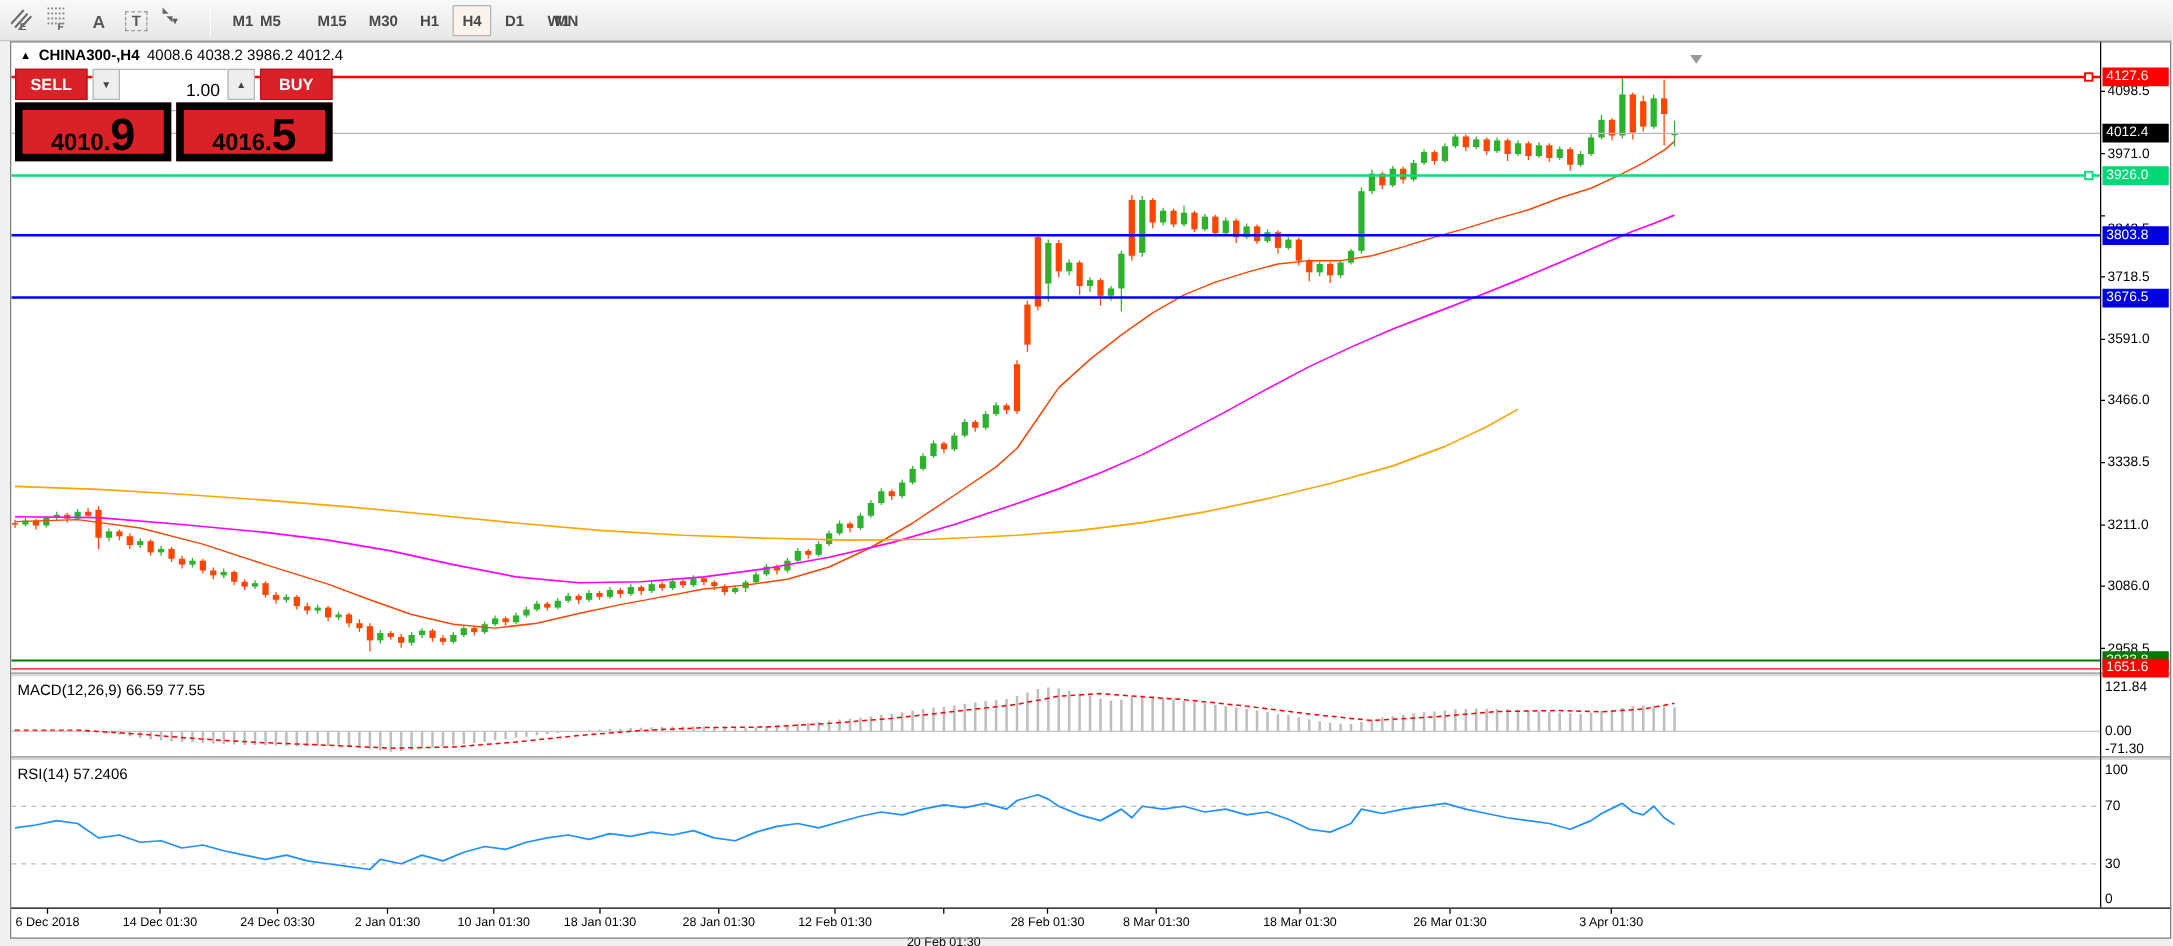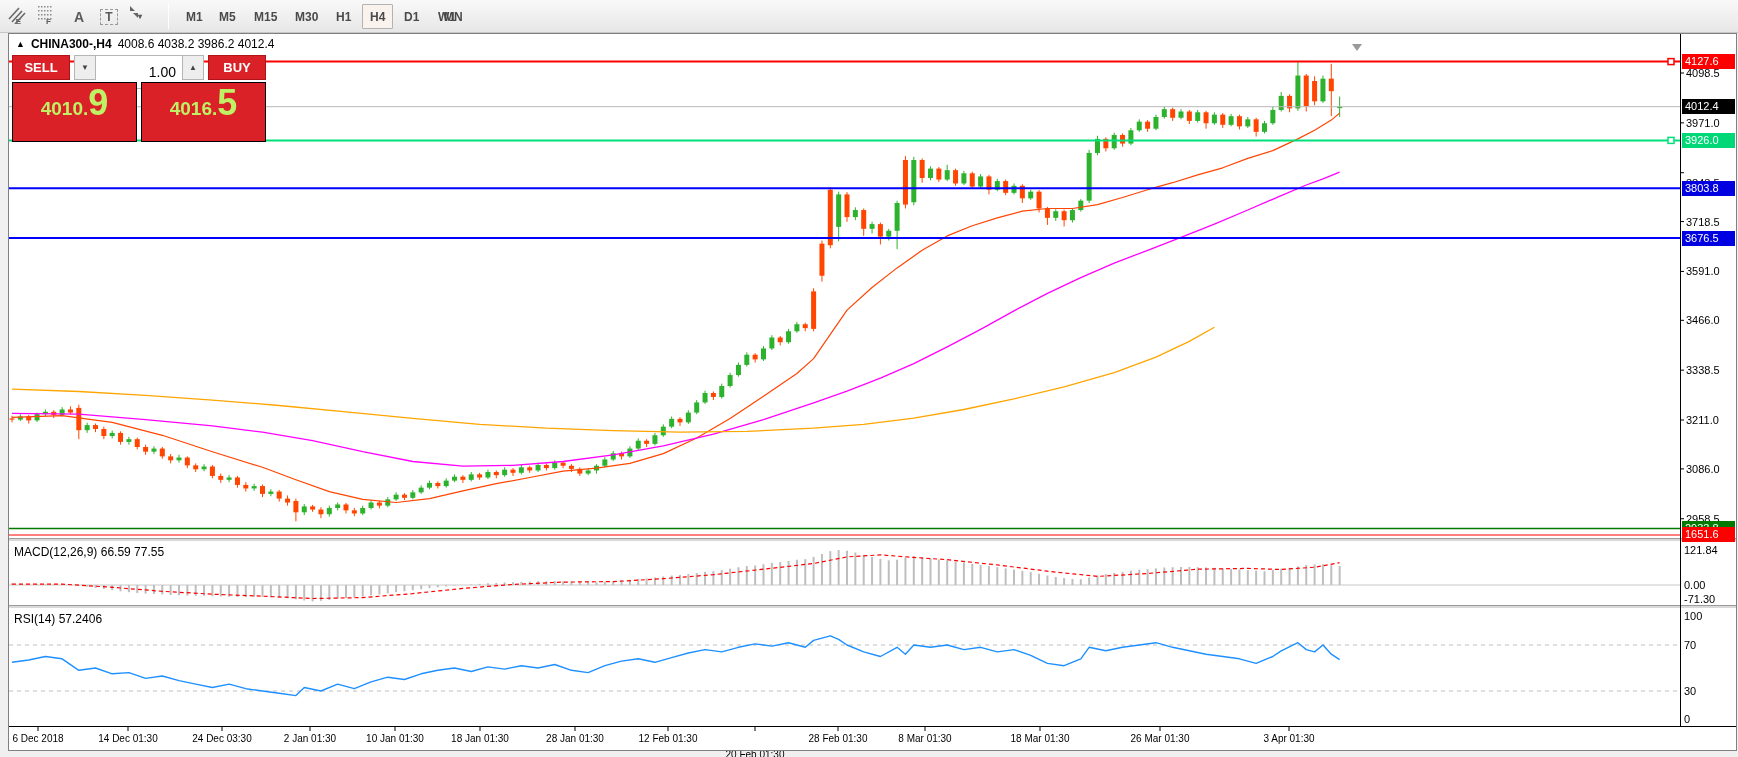--- a/index.html
+++ b/index.html
@@ -29,22 +29,22 @@
   #chart-title .sym { font-weight:bold; }
 
   
   #trade-panel { left:12px; top:55px; width:254px; height:70px; }
   .tp-btn { position:absolute; top:0; width:58px; height:25px; background:#da2128; color:#fff;
     font-size:13px; font-weight:bold; display:flex; align-items:center; justify-content:center; border:1px solid #b21318; }
   .tp-spin { position:absolute; top:0; width:22px; height:25px; background:#eee; border:1px solid #b5b5b5;
     font-size:8px; color:#444; display:flex; align-items:center; justify-content:center; }
   #tp-vol { position:absolute; left:84px; top:0; width:86px; height:34px; border:1px solid #b5b5b5;
     border-left:none; border-right:none; font-size:14px; text-align:right; padding-right:6px; font-family:"Liberation Sans",sans-serif; }
-  .tp-price { position:absolute; top:27px; width:125px; height:60px; background:#da2128; border:1px solid #000000;
-    color:#bef264; display:flex; align-items:baseline; justify-content:center; }
+  .tp-price { position:absolute; top:27px; width:125px; height:47px; background:#da2128; border:6px solid #000000;
+    color:#000000; display:flex; align-items:baseline; justify-content:center; }
   .tp-price .mid { font-size:19px; font-weight:bold; }
   .tp-price .huge { font-size:36px; font-weight:bold; line-height:40px; }
 
   
   .p-tick { position:absolute; left:1686px; font-size:11px; color:#000; height:14px; line-height:14px; }
   .p-badge { position:absolute; left:1682px; width:53px; height:15px; line-height:15px; font-size:11px;
     color:#fff; padding-left:3px; overflow:hidden; }
   .t-label { position:absolute; top:733px; font-size:10px; color:#000; transform:translateX(-50%); white-space:nowrap; }
   .ind-label { position:absolute; font-size:12px; color:#000; }
   .m-tick { position:absolute; left:1684px; font-size:11px; color:#000; height:13px; line-height:13px; }
@@ -100,21 +100,21 @@
         <svg width="16" height="16">
           <path d="M4 2 L9 7 L4 7 Z" fill="#666"></path>
           <path d="M12 14 L7 9 L12 9 Z" fill="#666"></path>
         </svg>
         <span style="font-size:8px; margin-left:2px;">▾</span>
       </div>
     </div>
   <div class="tool-sep" style="left:168px"></div>
   <div id="tf-row">
       <div class="tf-btn" style="left: 178px;">M1</div>
-      <div class="tf-btn" style="left: 211px; text-align: center;">M5</div>
+      <div class="tf-btn" style="left: 200px; text-align: center;">M5</div>
       <div class="tf-btn" style="left: 246px;">M15</div>
       <div class="tf-btn" style="left: 287px;">M30</div>
       <div class="tf-btn" style="left: 328px;">H1</div>
       <div class="tf-btn active" style="left: 362px;">H4</div>
       <div class="tf-btn" style="left: 396px;">D1</div>
       <div class="tf-btn" style="left: 430px;">W1</div>
       <div class="tf-btn" style="left: 436px;">MN</div>
     </div>
 </div>
 

